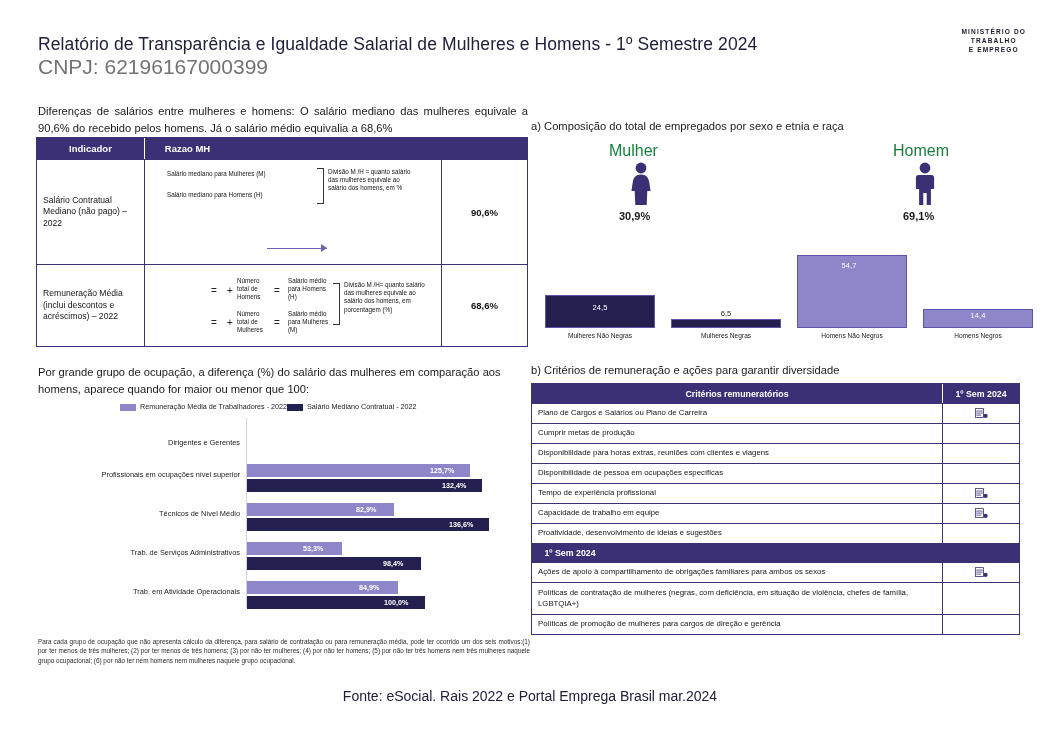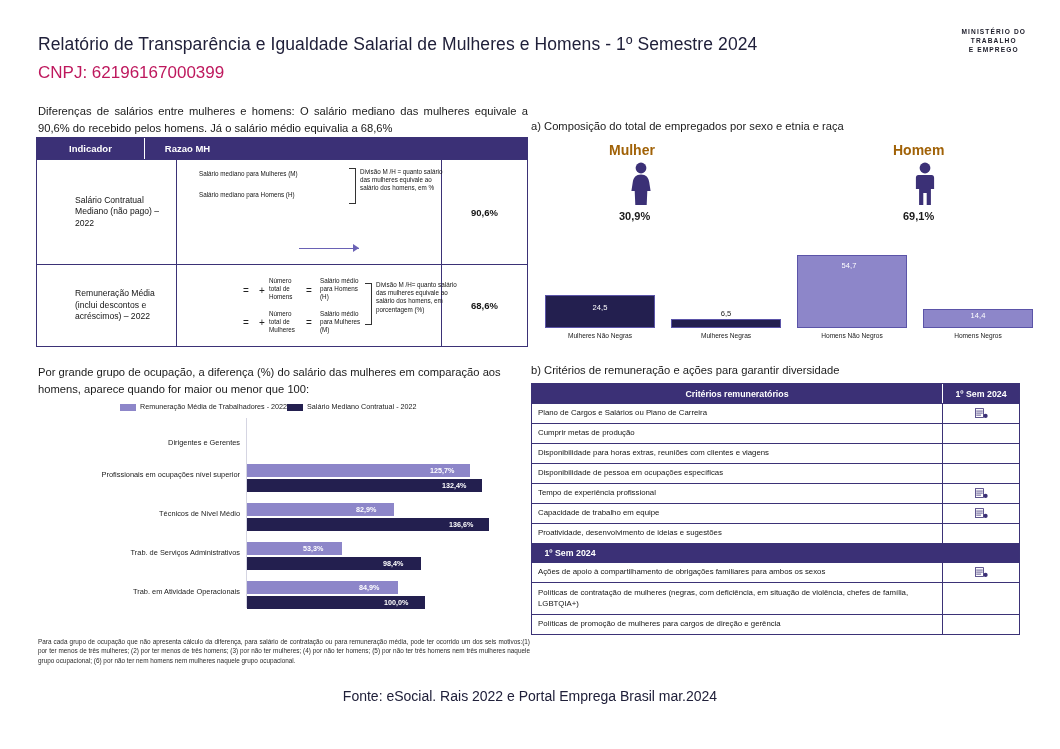--- a/index.html
+++ b/index.html
@@ -11,21 +11,21 @@
     color: #1a1a1a;
     position: relative;
     overflow: hidden;
   }
   .page { position:relative; width:1060px; height:749px; }
 
   
   .header { position:absolute; left:0; top:0; width:1060px; height:88px; }
   .title-block { position:absolute; left:38px; top:34px; }
   .title-line1 { font-size:17.5px; color:#20203a; letter-spacing:.1px; }
-  .title-line2 { font-size:17px; color:#be185d; margin-top:8px; }
+  .title-line2 { font-size:21px; color:#737373; margin-top:0; }
 
   .gov-block { position:absolute; right:34px; top:28px; display:flex; align-items:center; gap:14px; }
   .min-logo { text-align:center; line-height:1.35; }
   .min-logo div { font-size:6.6px; font-weight:bold; letter-spacing:1.1px; color:#1b1b28; }
   .gov-logo { text-align:center; }
   .gov-top { background:#1b4fa0; color:#fff; font-size:6.4px; font-weight:bold; letter-spacing:1.3px;
              padding:2px 0 2px; width:92px; }
   .gov-brasil { font-size:17px; font-weight:bold; color:#0b3d2c; letter-spacing:.5px; line-height:1;
                 padding-top:2px; font-family:"Liberation Sans", sans-serif; }
   .gov-flagbar { display:flex; width:92px; height:5px; margin-top:1px; }
@@ -40,38 +40,38 @@
 
   
   .ltable { position:absolute; left:36px; top:137px; width:492px; border:1px solid #3b3276; }
   .lt-head { display:flex; background:#3b3076; color:#fff; font-size:9.5px; font-weight:bold; height:21px; }
   .lt-head div { display:flex; align-items:center; justify-content:center; }
   .lt-c1 { width:108px; border-right:1px solid #fff; }
   .lt-c2 { flex:1; border-right:1px solid #fff; }
   .lt-c3 { width:85px; }
   .lt-row { display:flex; border-top:1px solid #3b3276; }
   .lt-row .cell1 { width:108px; border-right:1px solid #3b3276; font-size:8.6px;
-                   display:flex; align-items:center; padding:4px 6px; color:#141414; line-height:1.35;margin-left:32px; }
+                   display:flex; align-items:center; padding:4px 6px; color:#141414; line-height:1.35; }
   .lt-row .cell2 { flex:1; border-right:1px solid #3b3276; position:relative; }
   .lt-row .cell3 { width:85px; display:flex; align-items:center; justify-content:center;
                    font-size:9.5px; font-weight:bold; color:#141414; }
   .r1 { height:105px; } .r2 { height:82px; }
 
   .cap { position:absolute; font-size:6.3px; line-height:1.3; color:#141414; }
   .brace { position:absolute; border:1px solid #333; border-left:none; }
   .figrow { position:absolute; display:flex; align-items:flex-end; gap:3px; }
 
   
   .p { display:inline-block; position:relative; }
   .p .head { border-radius:50%; margin:0 auto; }
   .p .body { border-radius:3px 3px 1px 1px; margin:1px auto 0; }
 
   
   .rtchart { position:absolute; left:531px; top:140px; width:498px; height:212px; }
-  .sexlabel { position:absolute; font-size:14px; font-weight:bold; color:#a16207; }
+  .sexlabel { position:absolute; font-size:16px; font-weight:normal; color:#15803d; }
   .bigperson { position:absolute; }
   .pctlabel { position:absolute; font-size:11px; font-weight:bold; color:#1a1a1a; }
   .bar { position:absolute; border:1px solid #5b54a8; }
   .barval { position:absolute; font-size:7.6px; color:#ffffff; text-align:center; }
   .barcat { position:absolute; font-size:6.6px; color:#1a1a1a; text-align:center; }
 
   
   .occ-text { position:absolute; left:38px; top:364px; width:492px; font-size:11.2px; line-height:1.5; color:#1a1a1a; }
   .legend { position:absolute; left:120px; top:402px; display:flex; font-size:7.2px; align-items:center; }
   .legend span.sw { display:inline-block; width:16px; height:7px; margin-right:4px; vertical-align:middle; }

